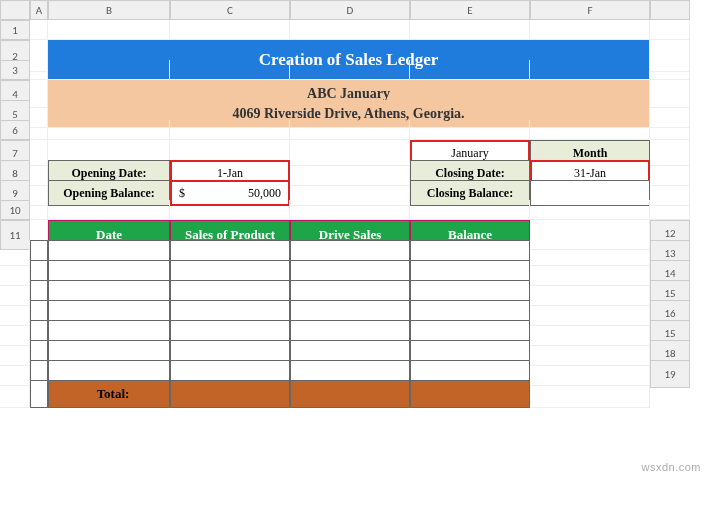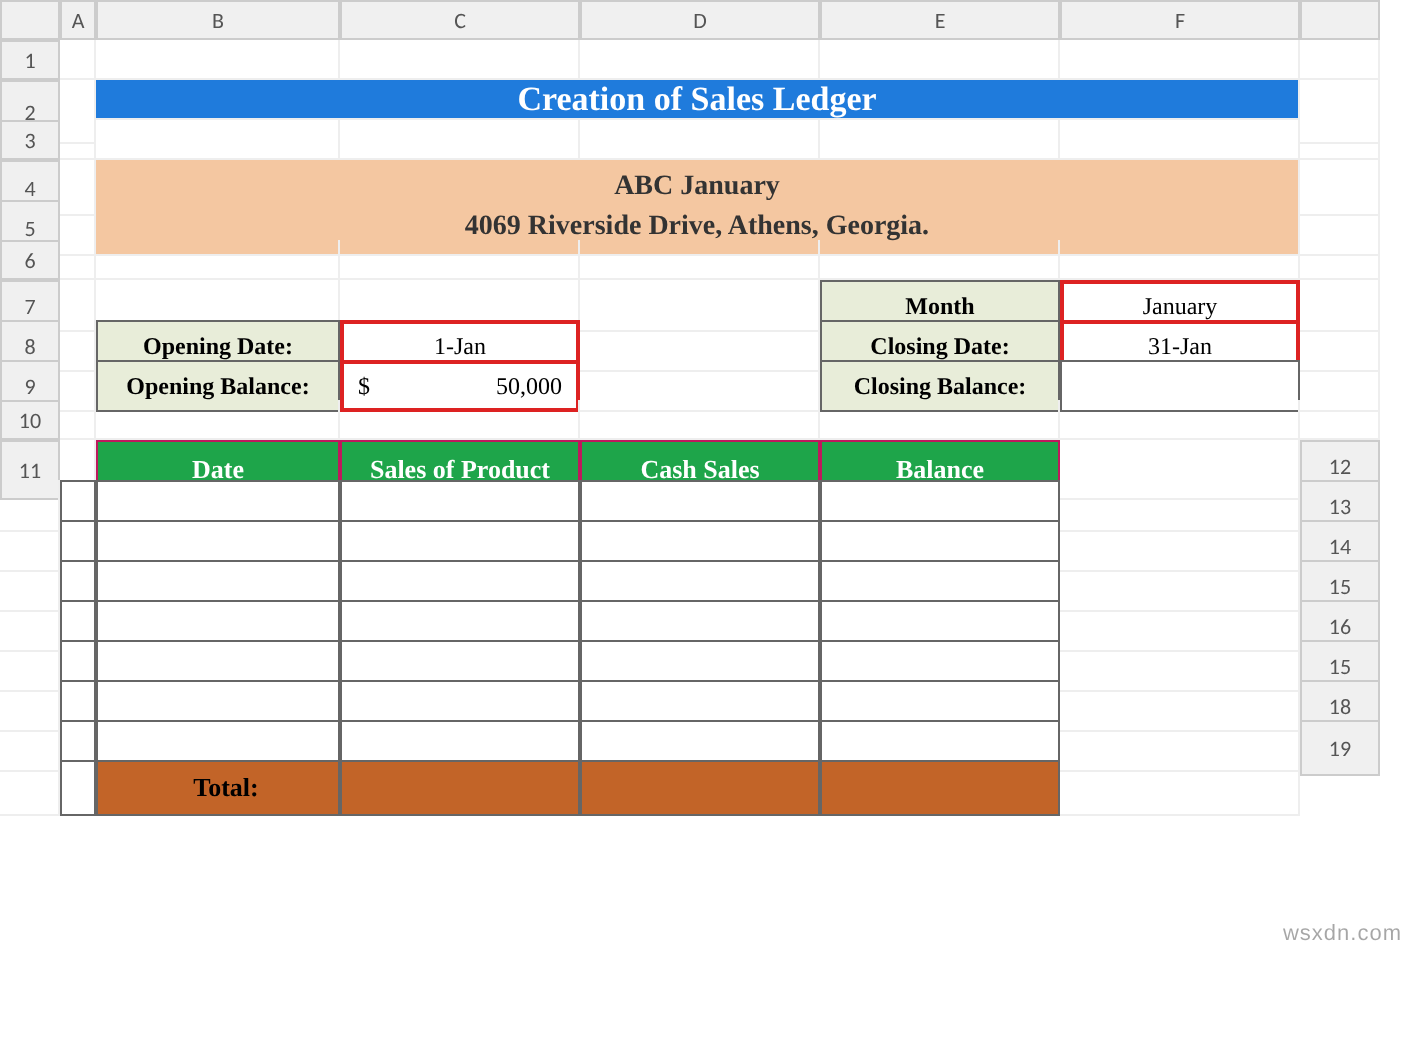--- a/index.html
+++ b/index.html
@@ -71,21 +71,21 @@
   <div class="cell"></div>
   <div class="cell"></div>
   <div class="cell"></div>
   <div class="cell"></div>
   <div class="cell"></div>
   <div class="cell"></div>
   <div class="cell"></div>
 
   <div class="rowhdr" style="grid-row: span 1; height: 32px;">2</div>
   <div class="cell" style="height:32px"></div>
-  <div class="cell r-title" style="grid-column: span 5; height:20px">Creation of Sales Ledger</div>
+  <div class="cell r-title" style="grid-column: span 5; height:40px">Creation of Sales Ledger</div>
   <div class="cell" style="height:32px"></div>
 
   <div class="rowhdr">3</div>
   <div class="cell"></div>
   <div class="cell"></div>
   <div class="cell"></div>
   <div class="cell"></div>
   <div class="cell"></div>
   <div class="cell"></div>
   <div class="cell"></div>
@@ -107,22 +107,22 @@
   <div class="cell"></div>
   <div class="cell"></div>
   <div class="cell"></div>
   <div class="cell"></div>
 
   <div class="rowhdr" style="height:26px">7</div>
   <div class="cell" style="height:26px"></div>
   <div class="cell" style="height:26px"></div>
   <div class="cell" style="height:26px"></div>
   <div class="cell" style="height:26px"></div>
+  <div class="cell valcell redbox" style="height:26px">January</div>
   <div class="cell hdr-olive" style="height:26px">Month</div>
-  <div class="cell valcell redbox" style="height:26px">January</div>
   <div class="cell" style="height:26px"></div>
 
   <div class="rowhdr" style="height:26px">8</div>
   <div class="cell" style="height:26px"></div>
   <div class="cell hdr-olive" style="height:26px">Opening Date:</div>
   <div class="cell valcell redbox" style="height:26px">1-Jan</div>
   <div class="cell" style="height:26px"></div>
   <div class="cell hdr-olive" style="height:26px">Closing Date:</div>
   <div class="cell valcell redbox" style="height:26px">31-Jan</div>
   <div class="cell" style="height:26px"></div>
@@ -145,21 +145,21 @@
   <div class="cell"></div>
   <div class="cell"></div>
   <div class="cell"></div>
   <div class="cell"></div>
   <div class="cell"></div>
 
   <div class="rowhdr" style="height:30px">11</div>
   <div class="cell" style="height:30px"></div>
   <div class="cell hdr-green" style="height:30px">Date</div>
   <div class="cell hdr-green" style="height:30px">Sales of Product</div>
-  <div class="cell hdr-green" style="height:30px">Cash Sales</div>
+  <div class="cell hdr-green" style="height:30px">Drive Sales</div>
   <div class="cell hdr-green" style="height:30px">Balance</div>
   <div class="cell" style="height:30px"></div>
 
   <div class="rowhdr" style="height:26px">12</div>
   <div class="cell" style="height:26px"></div>
   <div class="cell bordered" style="height:26px"></div>
   <div class="cell bordered" style="height:26px"></div>
   <div class="cell bordered" style="height:26px"></div>
   <div class="cell bordered" style="height:26px"></div>
   <div class="cell bordered" style="height:26px"></div>

